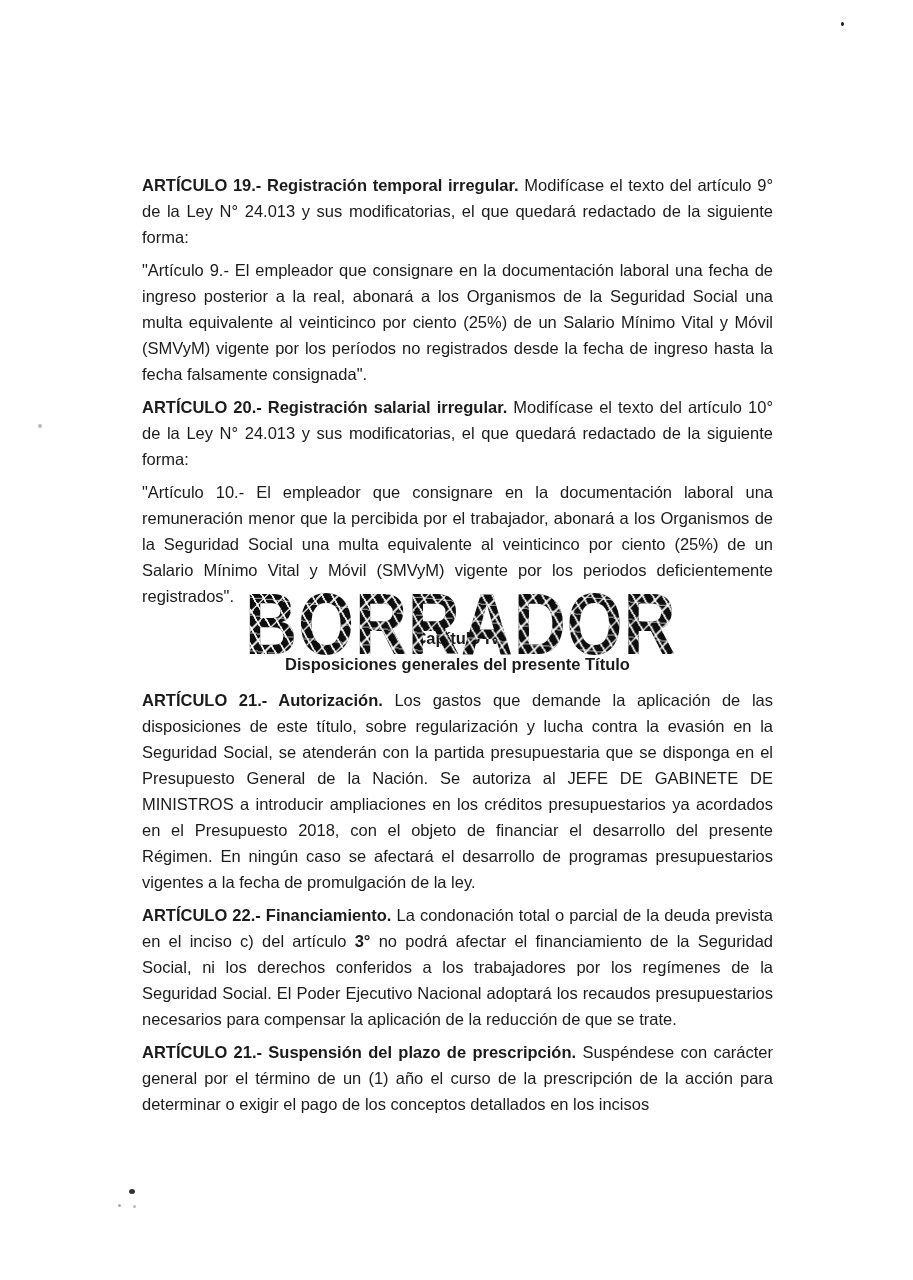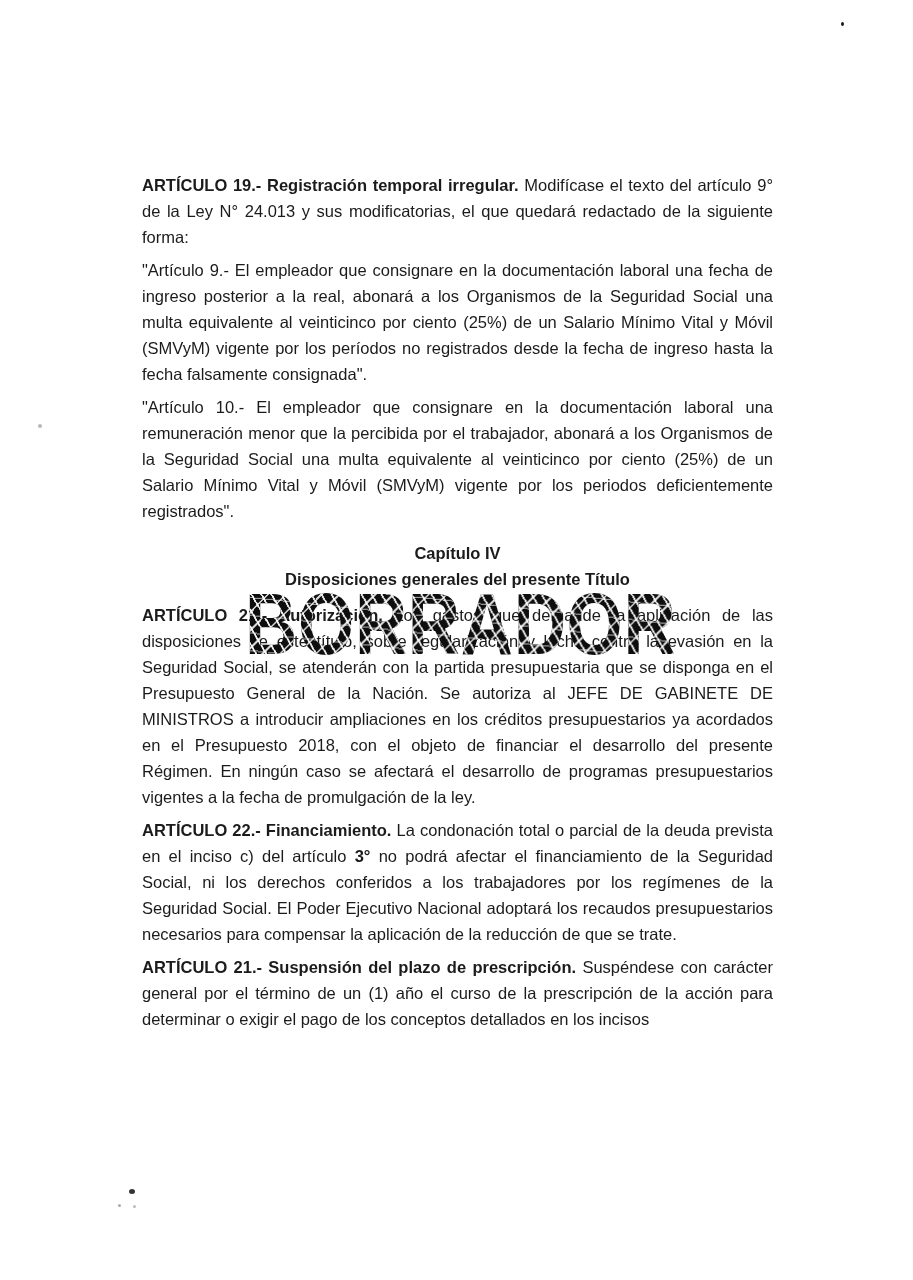--- a/index.html
+++ b/index.html
@@ -68,20 +68,21 @@
   <span class="speck" style="left:38px; top:424px; width:4px; height:4px; background:#9a9a9a; opacity:.7;"></span>
   <span class="speck" style="left:899px; top:700px; width:4px; height:4px; background:#555;"></span>
   <span class="speck" style="left:129px; top:1189px; width:6px; height:5px; background:#333;"></span>
   <span class="speck" style="left:118px; top:1204px; width:3px; height:3px; background:#aaa;"></span>
   <span class="speck" style="left:133px; top:1205px; width:3px; height:3px; background:#bbb;"></span>
 
   <main class="doc">
     <div id="paras-before">
         <p class="para"><span class="b">ARTÍCULO 19.- Registración temporal irregular.</span><span> Modifícase el texto del artículo 9° de la Ley N° 24.013 y sus modificatorias, el que quedará redactado de la siguiente forma:</span></p>
         <p class="para"><span>"Artículo 9.- El empleador que consignare en la documentación laboral una fecha de ingreso posterior a la real, abonará a los Organismos de la Seguridad Social una multa equivalente al veinticinco por ciento (25%) de un Salario Mínimo Vital y Móvil (SMVyM) vigente por los períodos no registrados desde la fecha de ingreso hasta la fecha falsamente consignada".</span></p>
+        <p class="para"><span class="b">ARTÍCULO 20.- Registración salarial irregular.</span><span> Modifícase el texto del artículo 10° de la Ley N° 24.013 y sus modificatorias, el que quedará redactado de la siguiente forma:</span></p>
         <p class="para"><span>"Artículo 10.- El empleador que consignare en la documentación laboral una remuneración menor que la percibida por el trabajador, abonará a los Organismos de la Seguridad Social una multa equivalente al veinticinco por ciento (25%) de un Salario Mínimo Vital y Móvil (SMVyM) vigente por los periodos deficientemente registrados".</span></p>
       </div>
 
     <div class="chapter">
       <div class="chapter-title">Capítulo IV</div>
       <div class="chapter-subtitle">Disposiciones generales del presente Título</div>
     </div>
 
     <div id="paras-after">
         <p class="para"><span class="b">ARTÍCULO 21.- Autorización.</span><span> Los gastos que demande la aplicación de las disposiciones de este título, sobre regularización y lucha contra la evasión en la Seguridad Social, se atenderán con la partida presupuestaria que se disponga en el Presupuesto General de la Nación. Se autoriza al JEFE DE GABINETE DE MINISTROS a introducir ampliaciones en los créditos presupuestarios ya acordados en el Presupuesto 2018, con el objeto de financiar el desarrollo del presente Régimen. En ningún caso se afectará el desarrollo de programas presupuestarios vigentes a la fecha de promulgación de la ley.</span></p>

